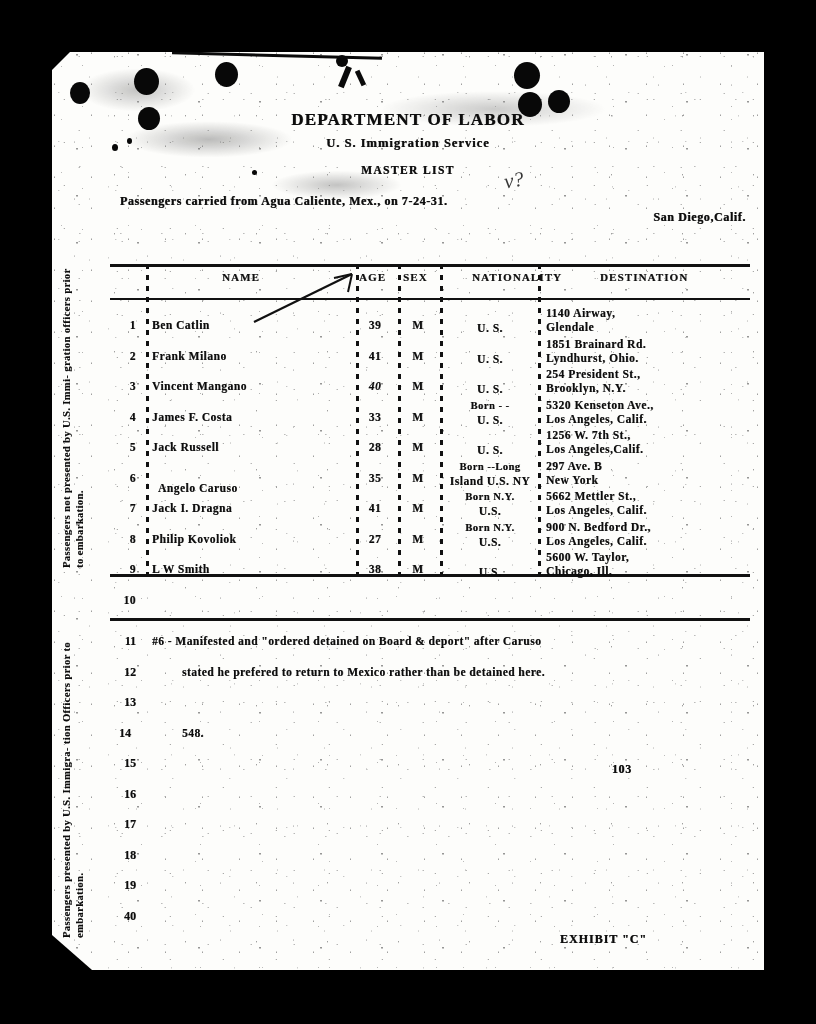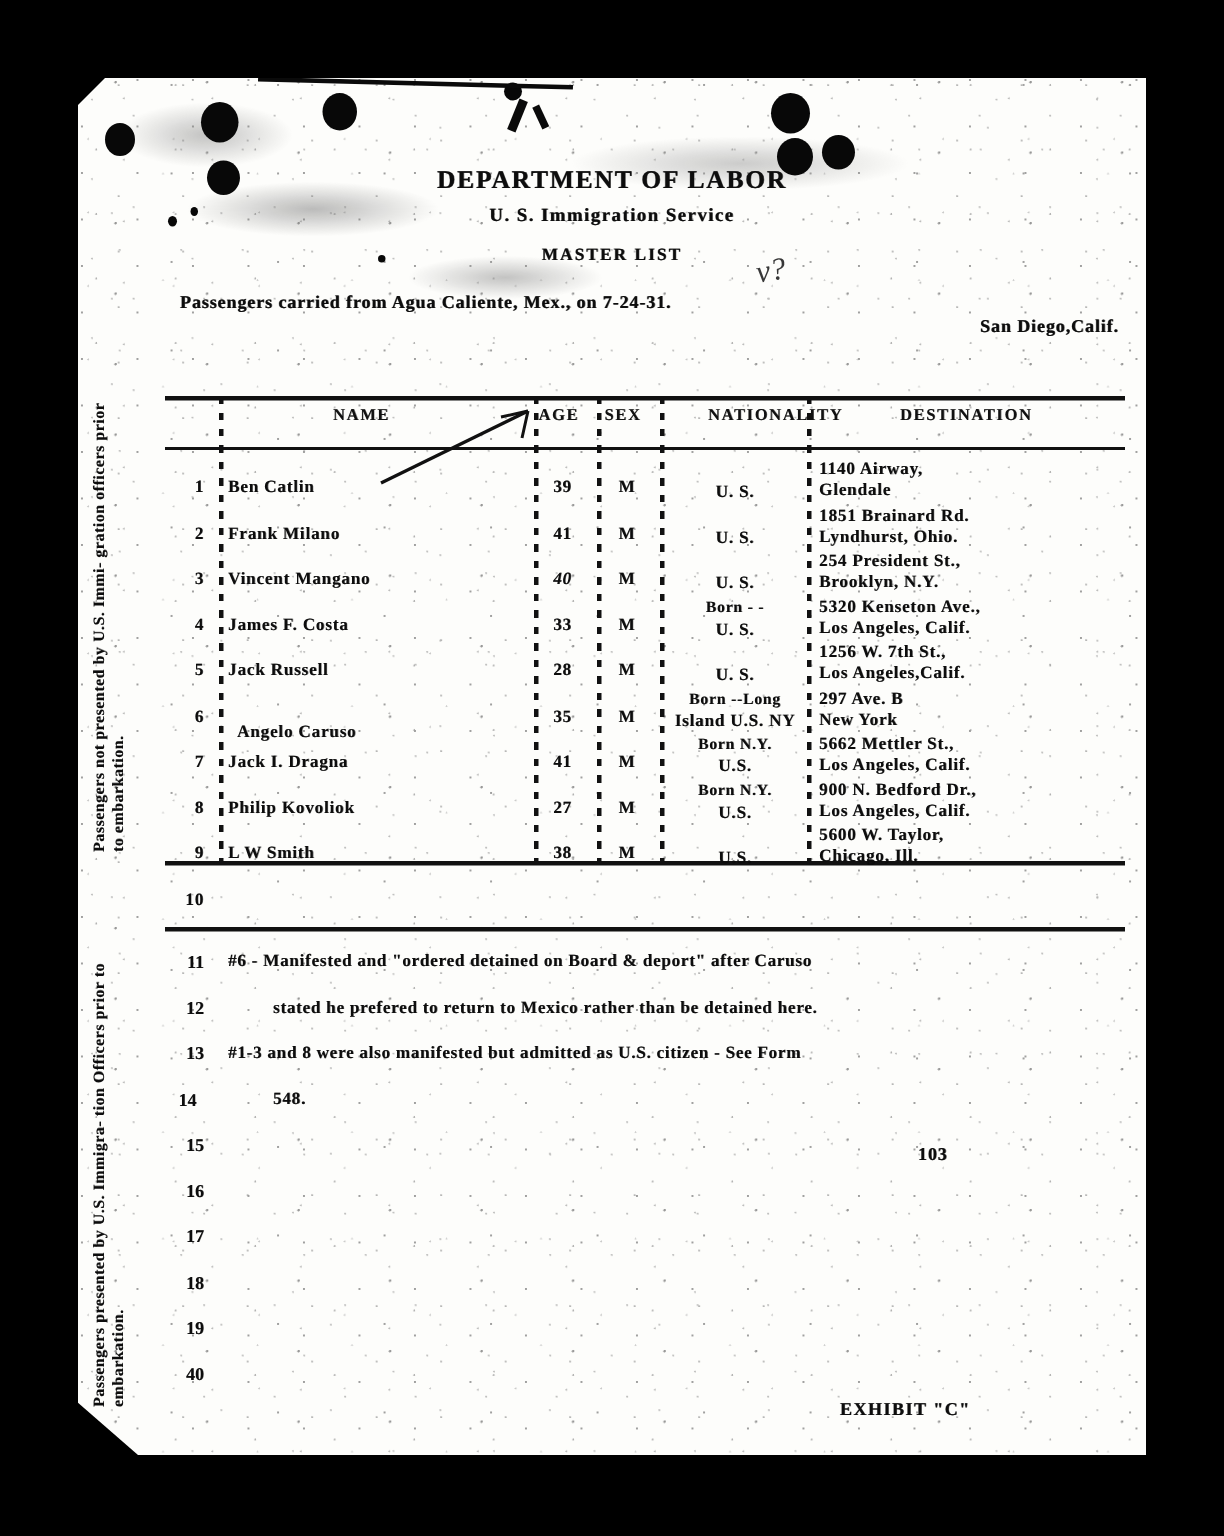--- a/index.html
+++ b/index.html
@@ -231,15 +231,14 @@
     <div class="lnum" style="left: 62px; top: 643px;">13</div>
     <div class="lnum" style="left: 62px; top: 673.5px; text-align: center;">14</div>
     <div class="lnum" style="left: 62px; top: 704px;">15</div>
     <div class="lnum" style="left: 62px; top: 734.5px;">16</div>
     <div class="lnum" style="left: 62px; top: 765px;">17</div>
     <div class="lnum" style="left: 62px; top: 795.5px;">18</div>
     <div class="lnum" style="left: 62px; top: 826px;">19</div>
     <div class="lnum" style="left: 62px; top: 856.5px;">40</div>
     <div class="note" style="left: 100px; top: 583px;">#6 - Manifested and "ordered detained on Board &amp; deport" after Caruso</div>
     <div class="note" style="left: 130px; top: 613.5px;">stated he prefered to return to Mexico rather than be detained here.</div>
-    <div class="note" style="left: 100px; top: 644px;">#1-3 and 8 were also manifested but admitted as U.S. citizen - See Form</div>
     <div class="note" style="left: 130px; top: 674.5px;">548.</div>
   </div>
 
 </body></html>

